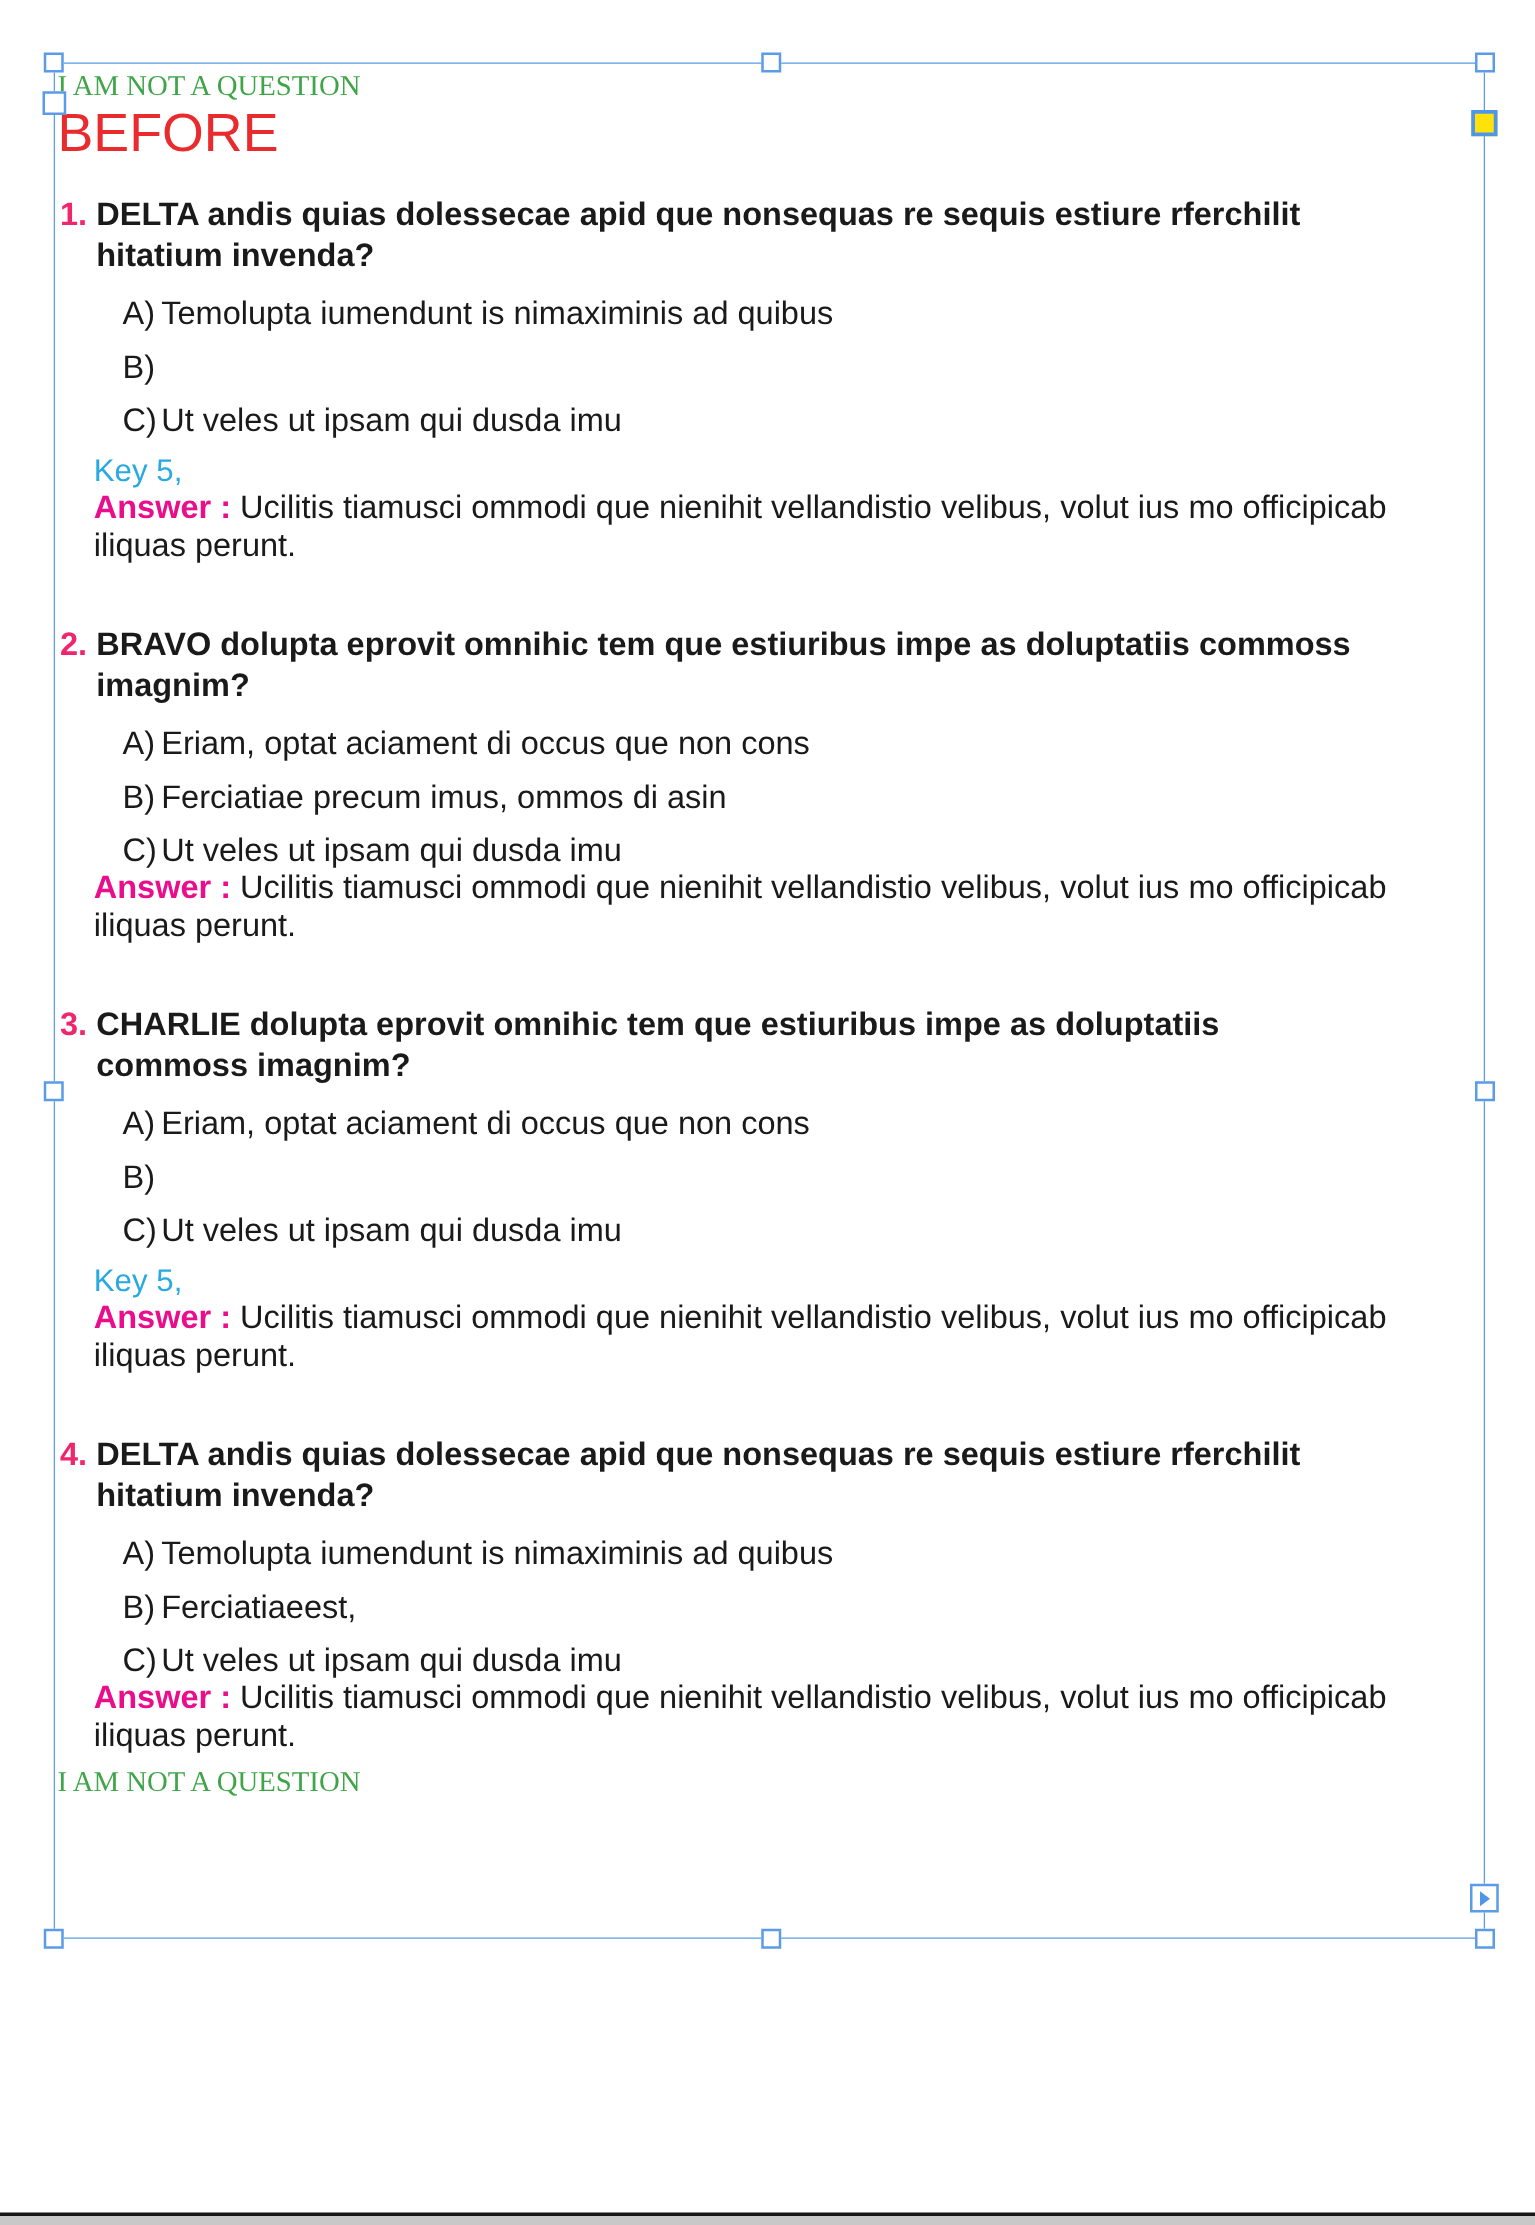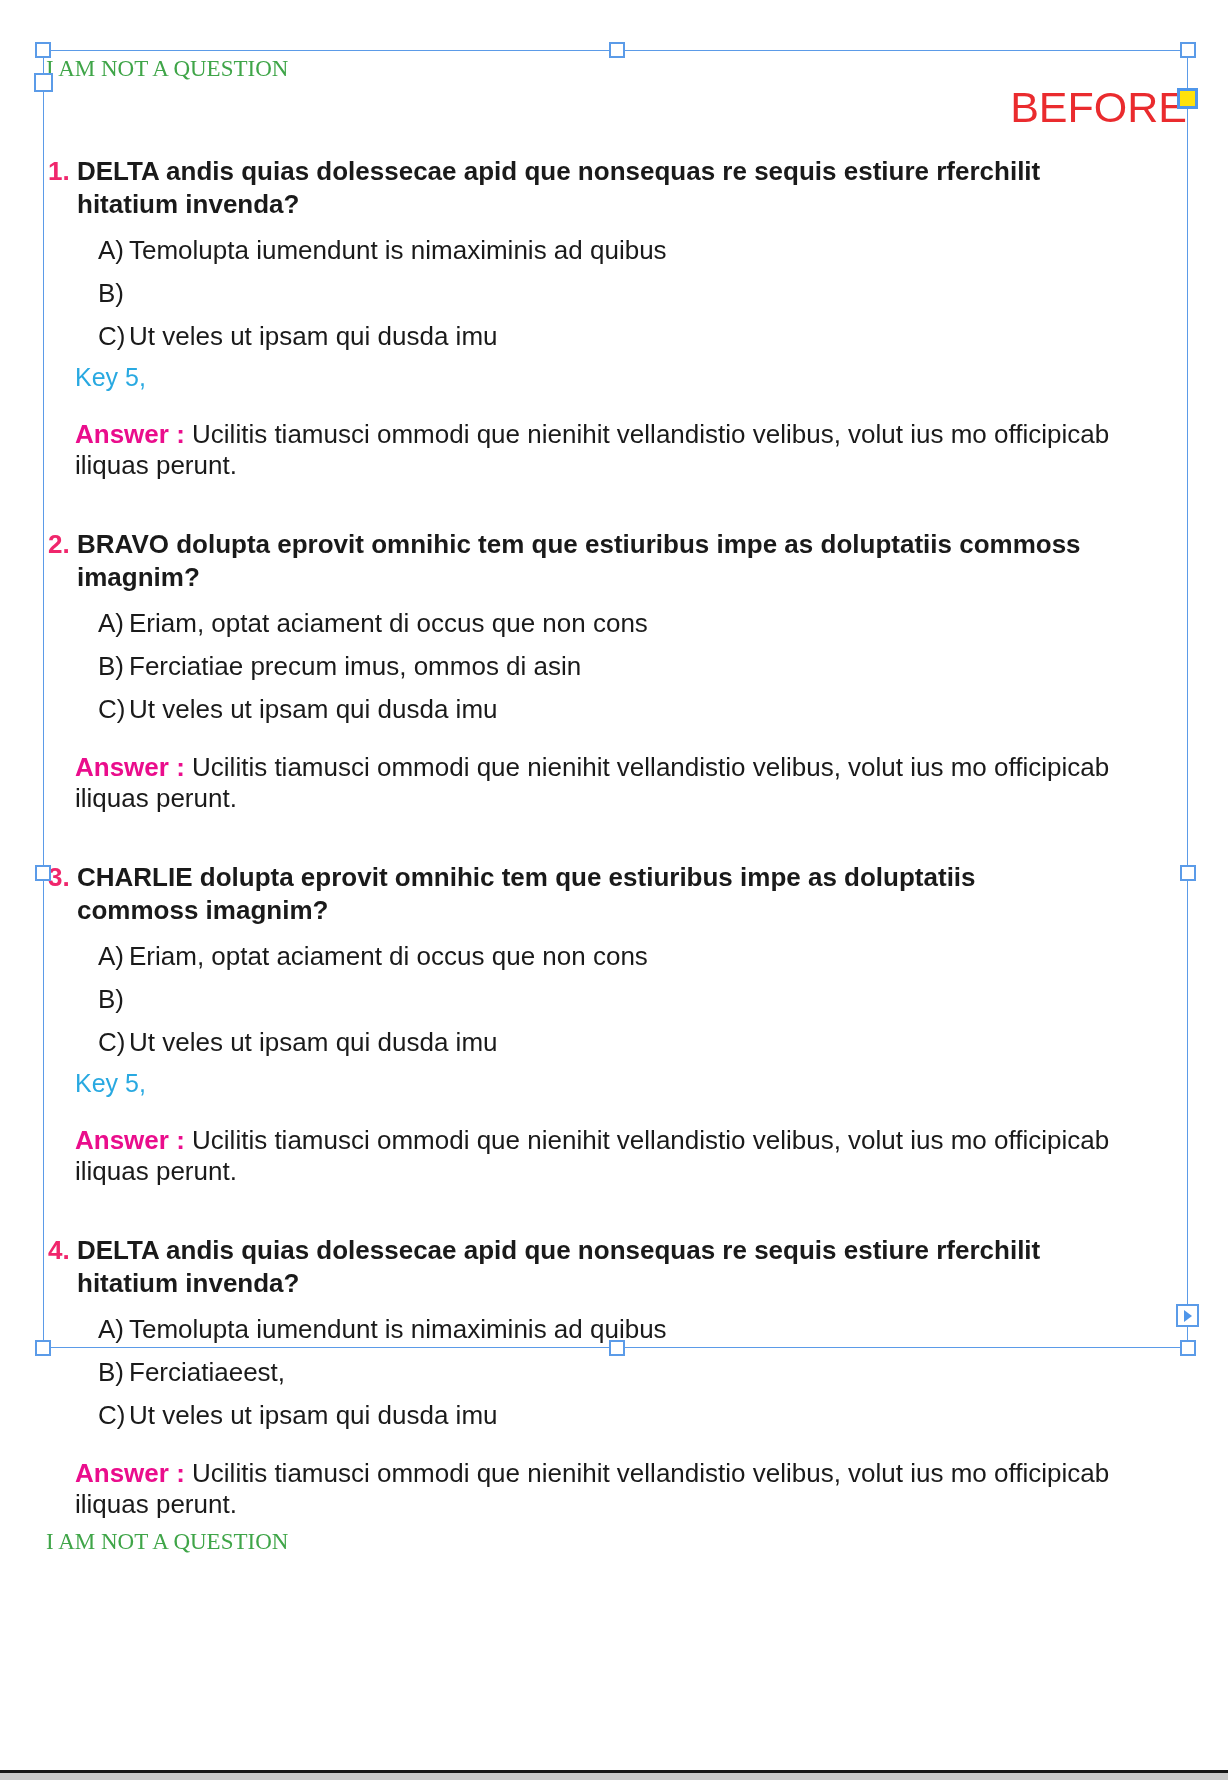--- a/index.html
+++ b/index.html
@@ -1,48 +1,48 @@
 <!DOCTYPE html>
 <html><head>
 <meta charset="utf-8">
 <style>
   html,body{margin:0;padding:0;background:#ffffff;}
   .canvas{position:relative;width:1228px;height:1780px;background:#ffffff;overflow:hidden;
           font-family:"Liberation Sans",sans-serif;color:#1a1a1a;}
   
-  .frame{position:absolute;left:43px;top:50px;width:1145px;height:1298px;
+  .frame{position:absolute;left:43px;top:50px;width:1145px;height:1501px;
          border:1.5px solid #5b9be8;box-sizing:border-box;}
   .handle{position:absolute;width:16px;height:16px;background:#ffffff;
           border:2px solid #5b9be8;box-sizing:border-box;}
   .h-tl{left:-9px;top:-9px;} .h-tm{left:565px;top:-9px;} .h-tr{right:-9px;top:-9px;}
   .h-ml{left:-9px;top:814px;} .h-mr{right:-9px;top:814px;}
   .h-bl{left:-9px;bottom:-9px;} .h-bm{left:565px;bottom:-9px;} .h-br{right:-9px;bottom:-9px;}
   .inport{position:absolute;left:-10px;top:22px;width:19px;height:19px;background:#fff;
           border:2px solid #5b9be8;box-sizing:border-box;}
   .corner-yellow{position:absolute;right:-11px;top:37px;width:21px;height:21px;background:#ffe20a;
           border:3px solid #4f96ea;box-sizing:border-box;}
   .outport{position:absolute;right:-12px;bottom:20px;width:23px;height:23px;background:#fff;
           border:2px solid #5b9be8;box-sizing:border-box;display:flex;align-items:center;justify-content:center;}
   .outport .tri{width:0;height:0;border-left:8px solid #4f96ea;border-top:6px solid transparent;
           border-bottom:6px solid transparent;}
   
   .content{position:absolute;left:0;top:0;width:100%;box-sizing:border-box;padding:2px 0 0 2px;}
   .note{font-family:"Liberation Serif",serif;font-size:23px;line-height:28px;color:#3fa548;}
   .note.top{margin:2px 0 0 0;}
   .note.bottom{margin:8px 0 0 0;}
-  .title{font-size:43px;line-height:44px;color:#ea2b2e;text-align:right;margin-top:2px;font-weight:normal;}
+  .title{font-size:43px;line-height:44px;color:#ea2b2e;text-align:left;margin-top:2px;font-weight:normal;}
   .question{margin-top:47px;}
   .question.first{margin-top:26px;}
   .q-head{display:flex;font-weight:bold;font-size:26px;line-height:33px;}
   .q-num{flex:0 0 29px;margin-left:2px;color:#f0266c;}
   .q-text{flex:1;padding-right:90px;}
   .opt{display:flex;margin-left:52px;margin-top:16px;font-size:26px;line-height:27px;}
   .opt-label{flex:0 0 31px;}
   .key{margin-left:29px;margin-top:14px;font-size:25px;line-height:26px;color:#29a9e1;}
-  .answer{margin-left:29px;margin-top:29px;font-size:26px;line-height:31px;}
+  .answer{margin-left:29px;font-size:26px;line-height:31px;}
   .answer .ans-label{font-weight:bold;color:#ea0d8c;}
   
   .win-border{position:absolute;left:0;top:1770px;width:100%;height:3px;background:#161616;}
   .win-bottom{position:absolute;left:0;top:1773px;width:100%;height:7px;background:#c8c8c8;}
 </style>
 </head>
 <body>
 
 <div class="canvas">
 

